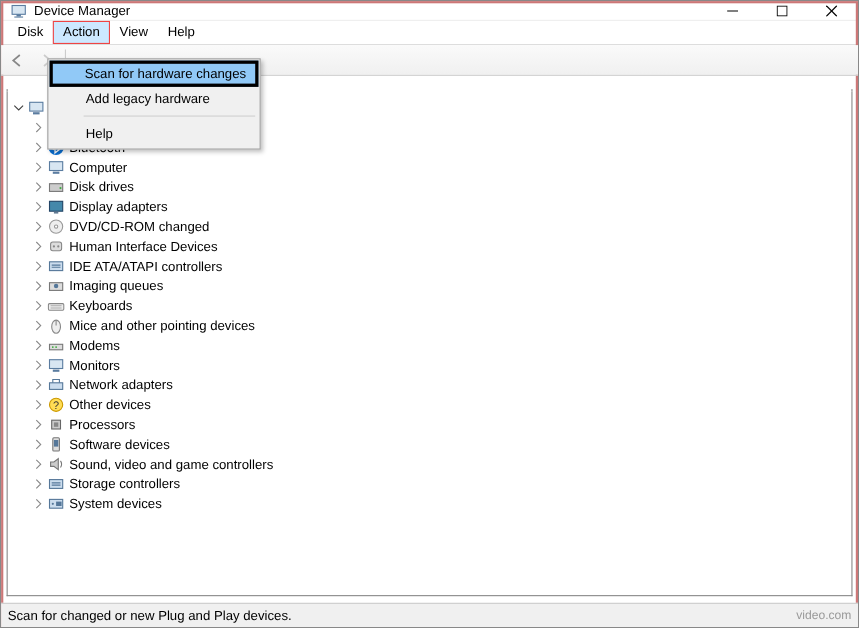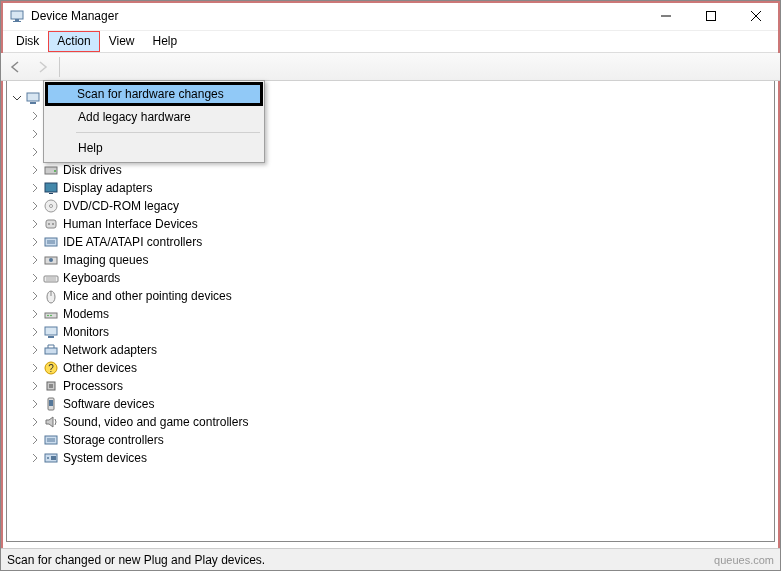--- a/index.html
+++ b/index.html
@@ -1,28 +1,28 @@
 <!DOCTYPE html>
 <html><head>
   <meta charset="utf-8">
   <style>
     * { box-sizing: border-box; margin: 0; padding: 0; }
     body { font-family: "Segoe UI", Tahoma, sans-serif; font-size: 12px; color: #000; background: #fff; width: 781px; height: 571px; position: relative; border: 1px solid #888; }
-    .titlebar { height: 30px; display: flex; align-items: center; padding: 0 2px 0 8px; border-bottom: 1px solid #eee; }
+    .titlebar { height: 18px; display: flex; align-items: center; padding: 0 2px 0 8px; border-bottom: 1px solid #eee; }
     .titlebar .icon { width: 16px; height: 16px; margin-right: 6px; }
     .titlebar .title { flex: 1; font-size: 12px; }
     .win-buttons { display: flex; }
     .win-btn { width: 45px; height: 28px; display: flex; align-items: center; justify-content: center; font-family: "Segoe UI Symbol", sans-serif; font-size: 10px; cursor: default; }
     .menubar { height: 22px; display: flex; align-items: stretch; padding-left: 6px; border-bottom: 1px solid #ddd; }
     .menu-item { padding: 3px 9px; cursor: default; }
     .menu-item.active { background: #cce8ff; border: 1px solid #ef4444; padding: 2px 8px; }
     .toolbar { height: 28px; border-bottom: 1px solid #d0d0d0; background: linear-gradient(#fafafa,#f0f0f0); display: flex; align-items: center; padding-left: 4px; gap: 4px; position: relative; }
     .tool-btn { width: 22px; height: 22px; display: flex; align-items: center; justify-content: center; }
     .tool-sep { width: 1px; height: 20px; background: #ccc; margin: 0 2px; }
-    .dropdown { position: absolute; left: 42px; top: 52px; width: 222px; background: #f0f0f0; border: 1px solid #a0a0a0; box-shadow: 2px 2px 4px rgba(0,0,0,0.25); z-index: 10; padding: 2px; margin-top: 27px; }
+    .dropdown { position: absolute; left: 42px; top: 52px; width: 194px; background: #f0f0f0; border: 1px solid #a0a0a0; box-shadow: 2px 2px 4px rgba(0,0,0,0.25); z-index: 10; padding: 2px; }
     .dd-icon-col { position: absolute; left: 2px; top: 2px; bottom: 2px; width: 26px; background: #f0f0f0; }
     .dd-item { position: relative; height: 24px; display: flex; align-items: center; padding-left: 32px; font-size: 12px; }
     .dd-item.highlighted { background: #91c9f7; border: 3px solid #000; padding-left: 29px; height: 24px; margin: -1px; z-index: 1; }
     .dd-sep { height: 1px; background: #d0d0d0; margin: 3px 2px 3px 30px; }
     .content { position: absolute; left: 5px; right: 5px; top: 82px; bottom: 28px; overflow: auto; border: 1px solid #888; border-top: none; background: #fff; }
     .content-border-top { position: absolute; left: 5px; right: 5px; top: 80px; height: 2px; background: #fff; border-left: 1px solid #888; border-right: 1px solid #888; }
     .tree { padding: 6px 4px; }
     .tree-row { display: flex; align-items: center; height: 18px; white-space: nowrap; }
     .expander { width: 12px; height: 12px; display: inline-flex; align-items: center; justify-content: center; margin-right: 2px; color: #666; font-size: 10px; }
     .node-icon { width: 16px; height: 16px; margin-right: 4px; display: inline-flex; align-items: center; justify-content: center; }
@@ -191,21 +191,21 @@
             <svg width="10" height="10">
               <path d="M3 1 L7 5 L3 9" fill="none" stroke="#888"></path>
             </svg>
           </span>
           <span class="node-icon">
             <svg width="16" height="16">
               <circle cx="8" cy="8" r="6" fill="#eee" stroke="#999"></circle>
               <circle cx="8" cy="8" r="1.5" fill="#fff" stroke="#999"></circle>
             </svg>
           </span>
-          <span>DVD/CD-ROM legacy</span>
+          <span>DVD/CD-ROM changed</span>
         </div>
         <div class="tree-row indent-1">
           <span class="expander">
             <svg width="10" height="10">
               <path d="M3 1 L7 5 L3 9" fill="none" stroke="#888"></path>
             </svg>
           </span>
           <span class="node-icon">
             <svg width="16" height="16">
               <rect x="3" y="4" width="10" height="8" rx="2" fill="#ddd" stroke="#888"></rect>
@@ -401,14 +401,14 @@
             </svg>
           </span>
           <span>System devices</span>
         </div>
       </div>
   </div>
 </div>
 
 <div class="statusbar">
   <span>Scan for changed or new Plug and Play devices.</span>
-  <span class="watermark">queues.com</span>
+  <span class="watermark">video.com</span>
 </div>
 
 </body></html>

